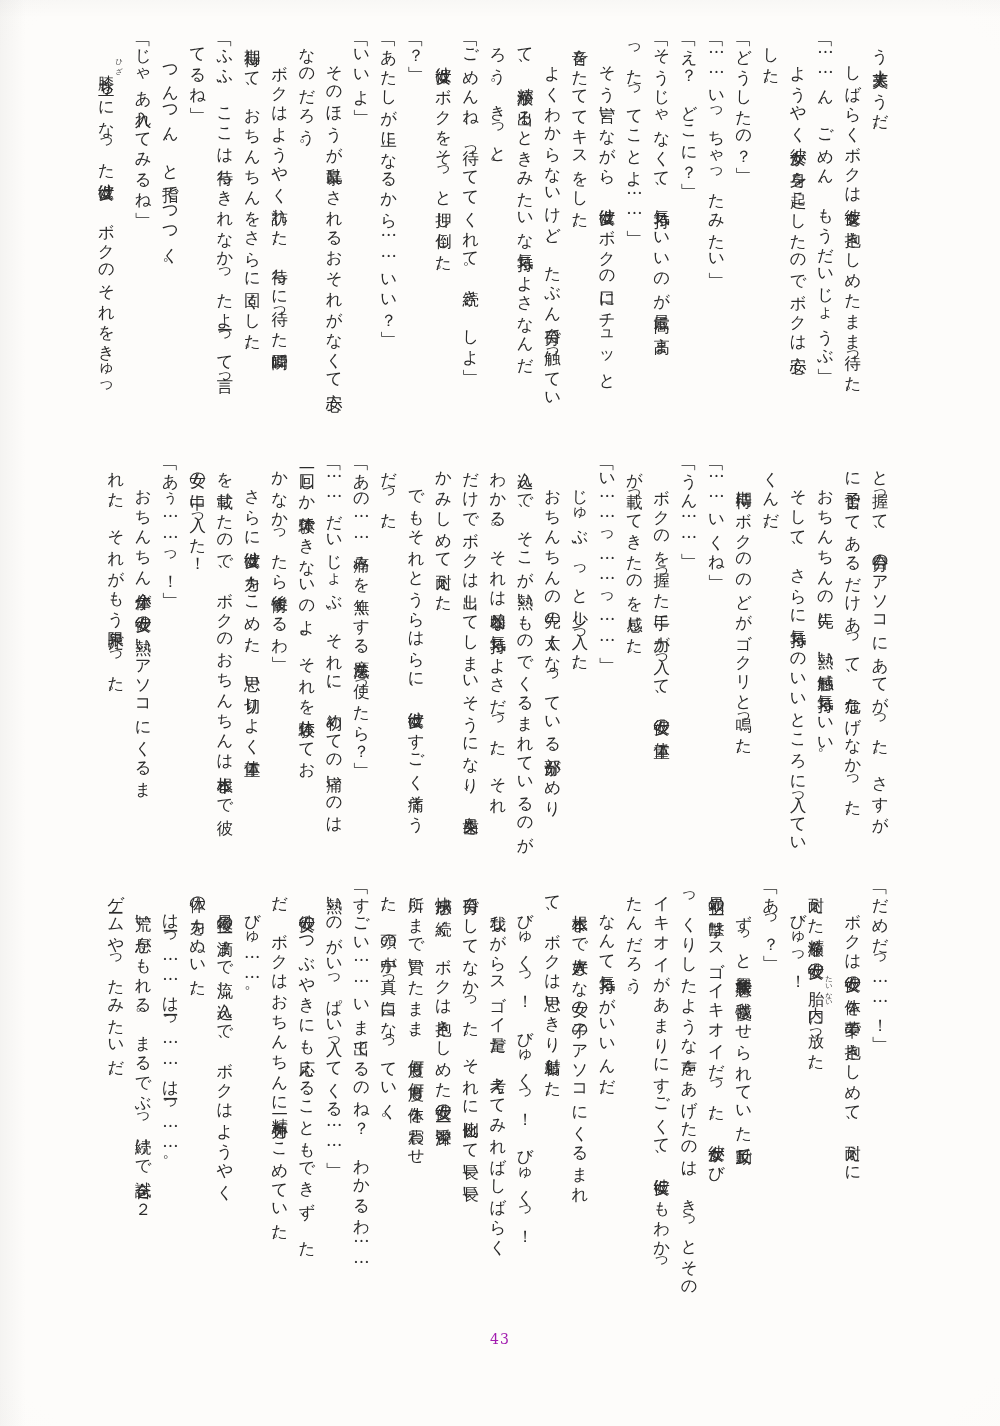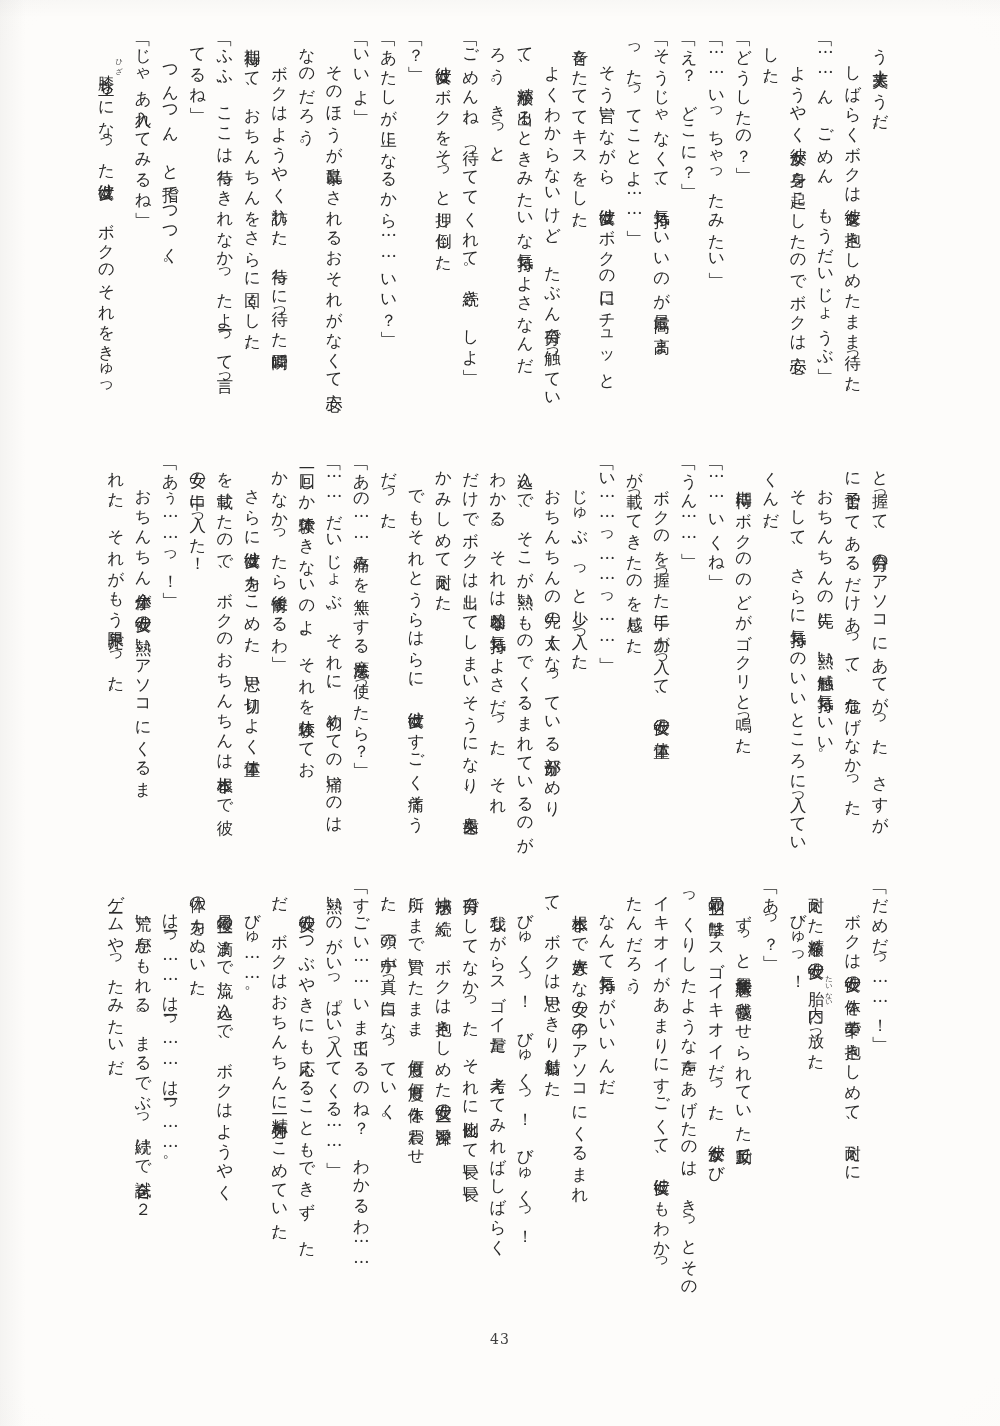--- a/index.html
+++ b/index.html
@@ -68,21 +68,21 @@
   #block3 { left: 96px; top: 884px; height: 400px; }
 
   #page-number {
     position: absolute;
     left: 0;
     right: 0;
     top: 1331px;
     text-align: center;
     font-family: "DejaVu Serif", "Liberation Serif", serif;
     font-size: 14px;
-    color: #404040;
+    color: #a21caf;
     letter-spacing: 1px;
   }
 </style>
 </head>
 <body>
 
 <div id="page">
 
   <div id="paper-texture"></div>
 

